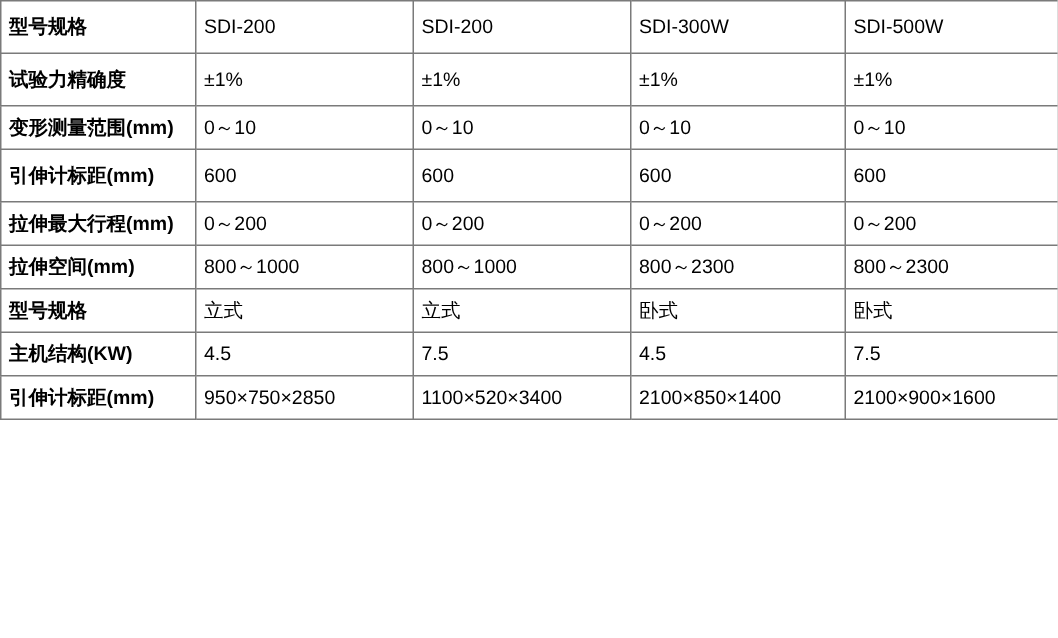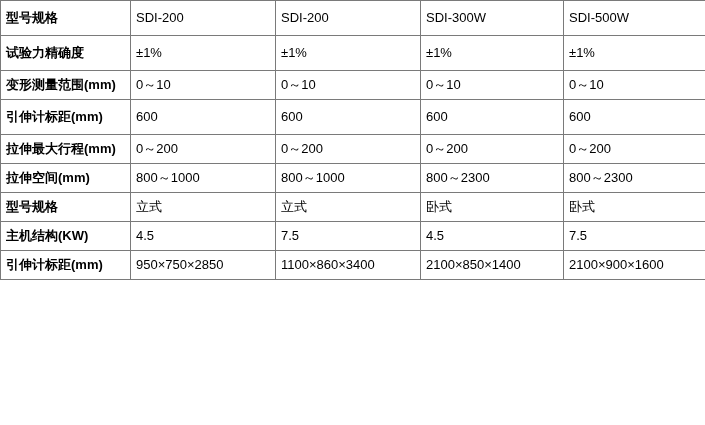--- a/index.html
+++ b/index.html
@@ -108,18 +108,18 @@
     <tr>
       <td class="rowhead">主机结构(KW)</td>
       <td class="val">4.5</td>
       <td class="val">7.5</td>
       <td class="val">4.5</td>
       <td class="val">7.5</td>
     </tr>
     <tr>
       <td class="rowhead">引伸计标距(mm)</td>
       <td class="val">950×750×2850</td>
-      <td class="val">1100×860×3400</td>
+      <td class="val">1100×520×3400</td>
       <td class="val">2100×850×1400</td>
       <td class="val">2100×900×1600</td>
     </tr>
   </tbody>
 </table>
 
 </body></html>

